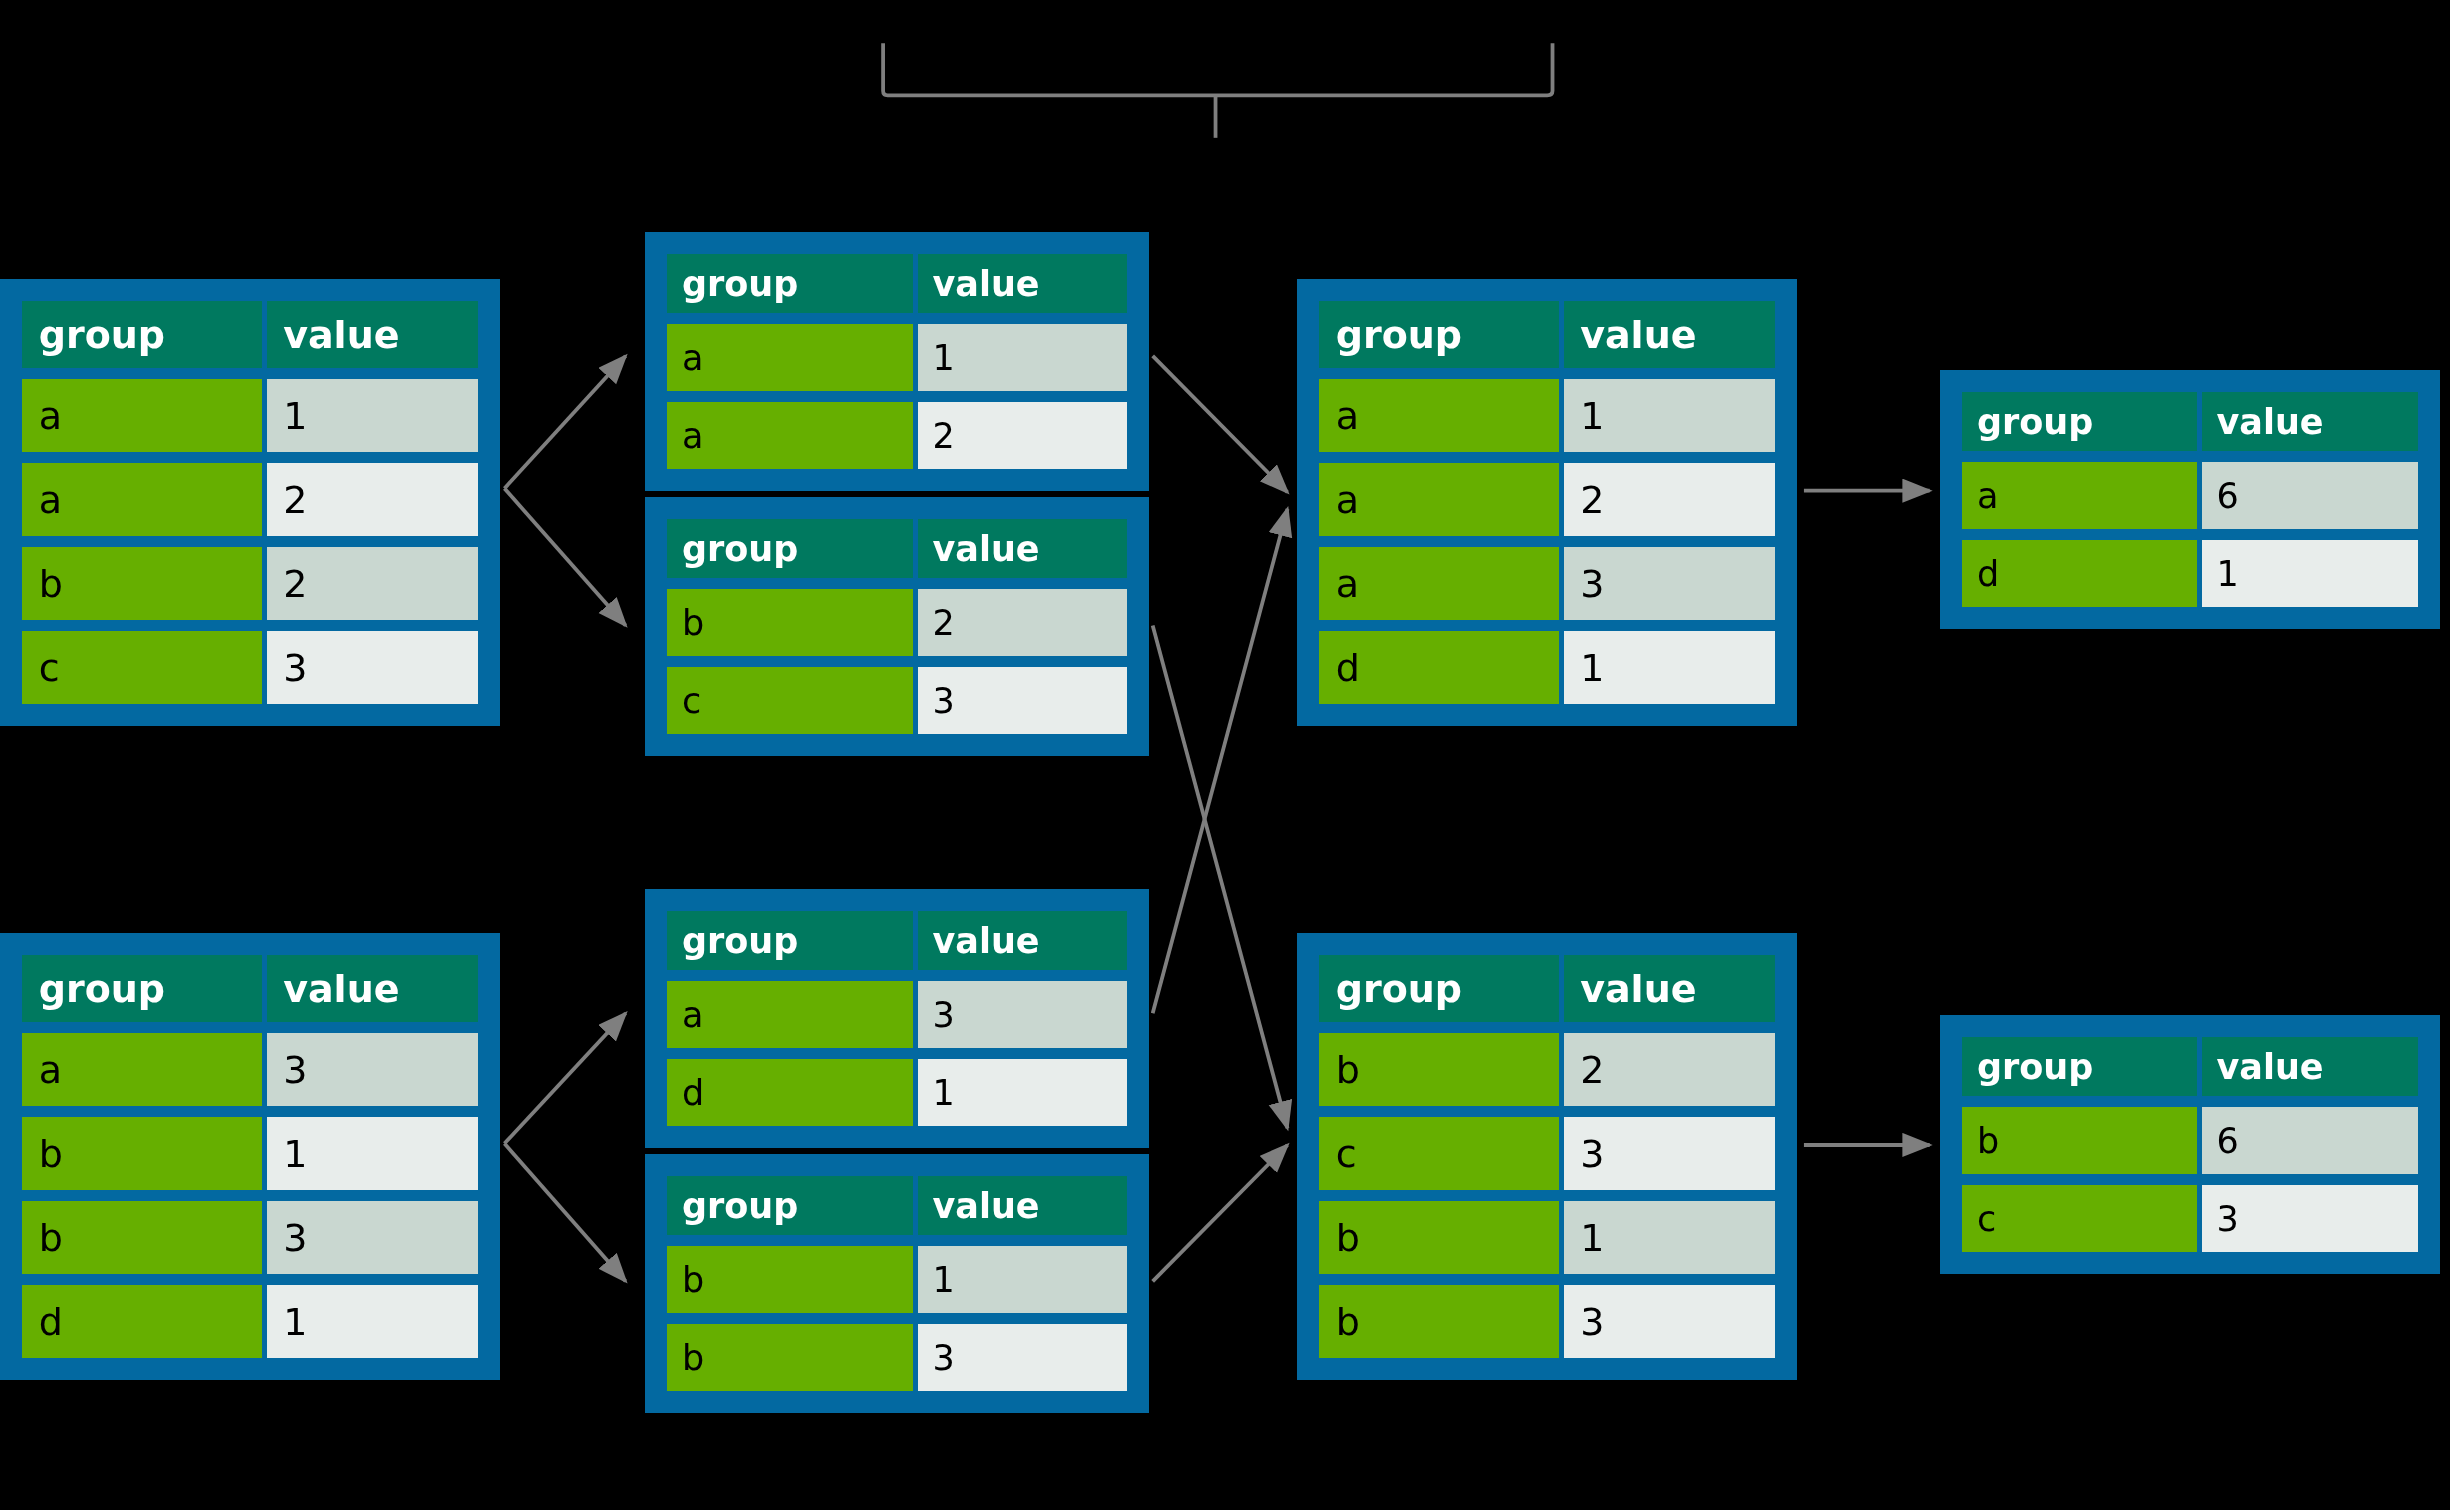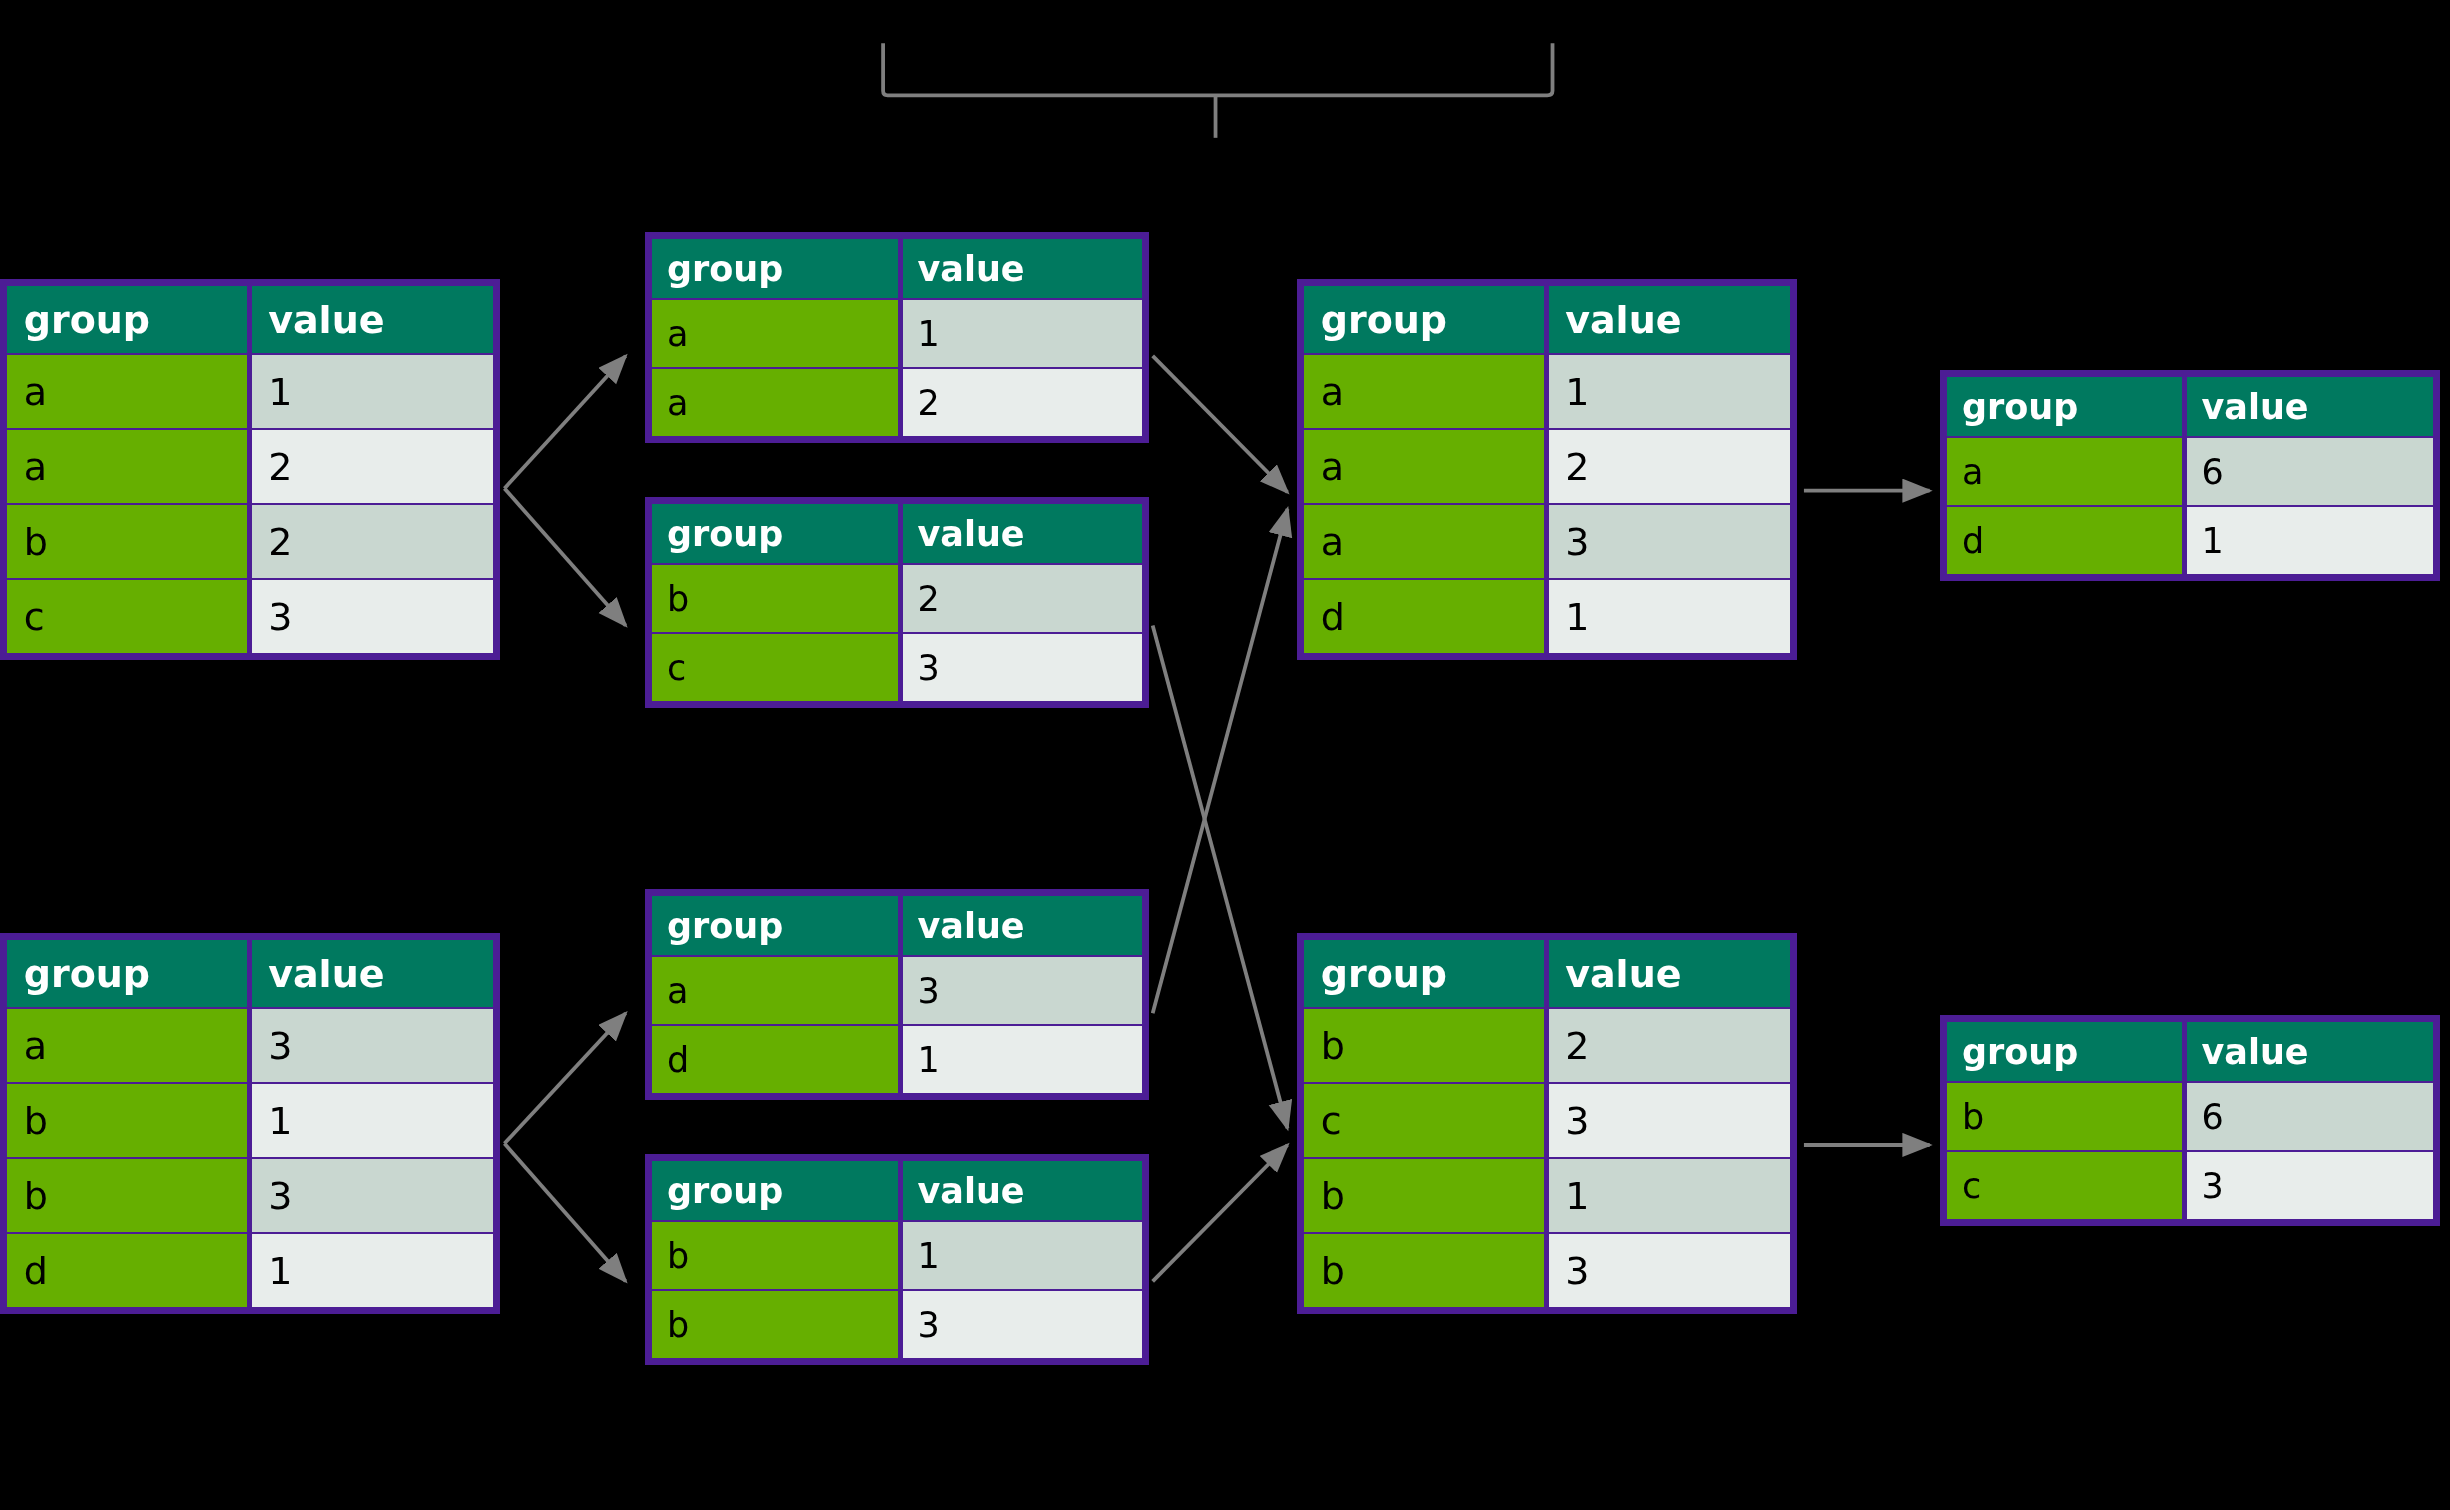--- a/index.html
+++ b/index.html
@@ -12,26 +12,26 @@
     width: 2450px;
     height: 1510px;
     background: #000000;
     overflow: hidden;
     font-family: "DejaVu Sans", sans-serif;
   }
 
   
   .tbl {
     position: absolute;
-    background: #4c1d95;
+    background: #0369a1;
     box-sizing: border-box;
-    padding: 7px;
+    padding: 22px;
     display: flex;
     flex-direction: column;
-    gap: 2px;
+    gap: 11px;
   }
   .tbl .row {
     display: flex;
     gap: 4.5px;
     width: 100%;
   }
   .cell {
     box-sizing: border-box;
     display: flex;
     align-items: center;

